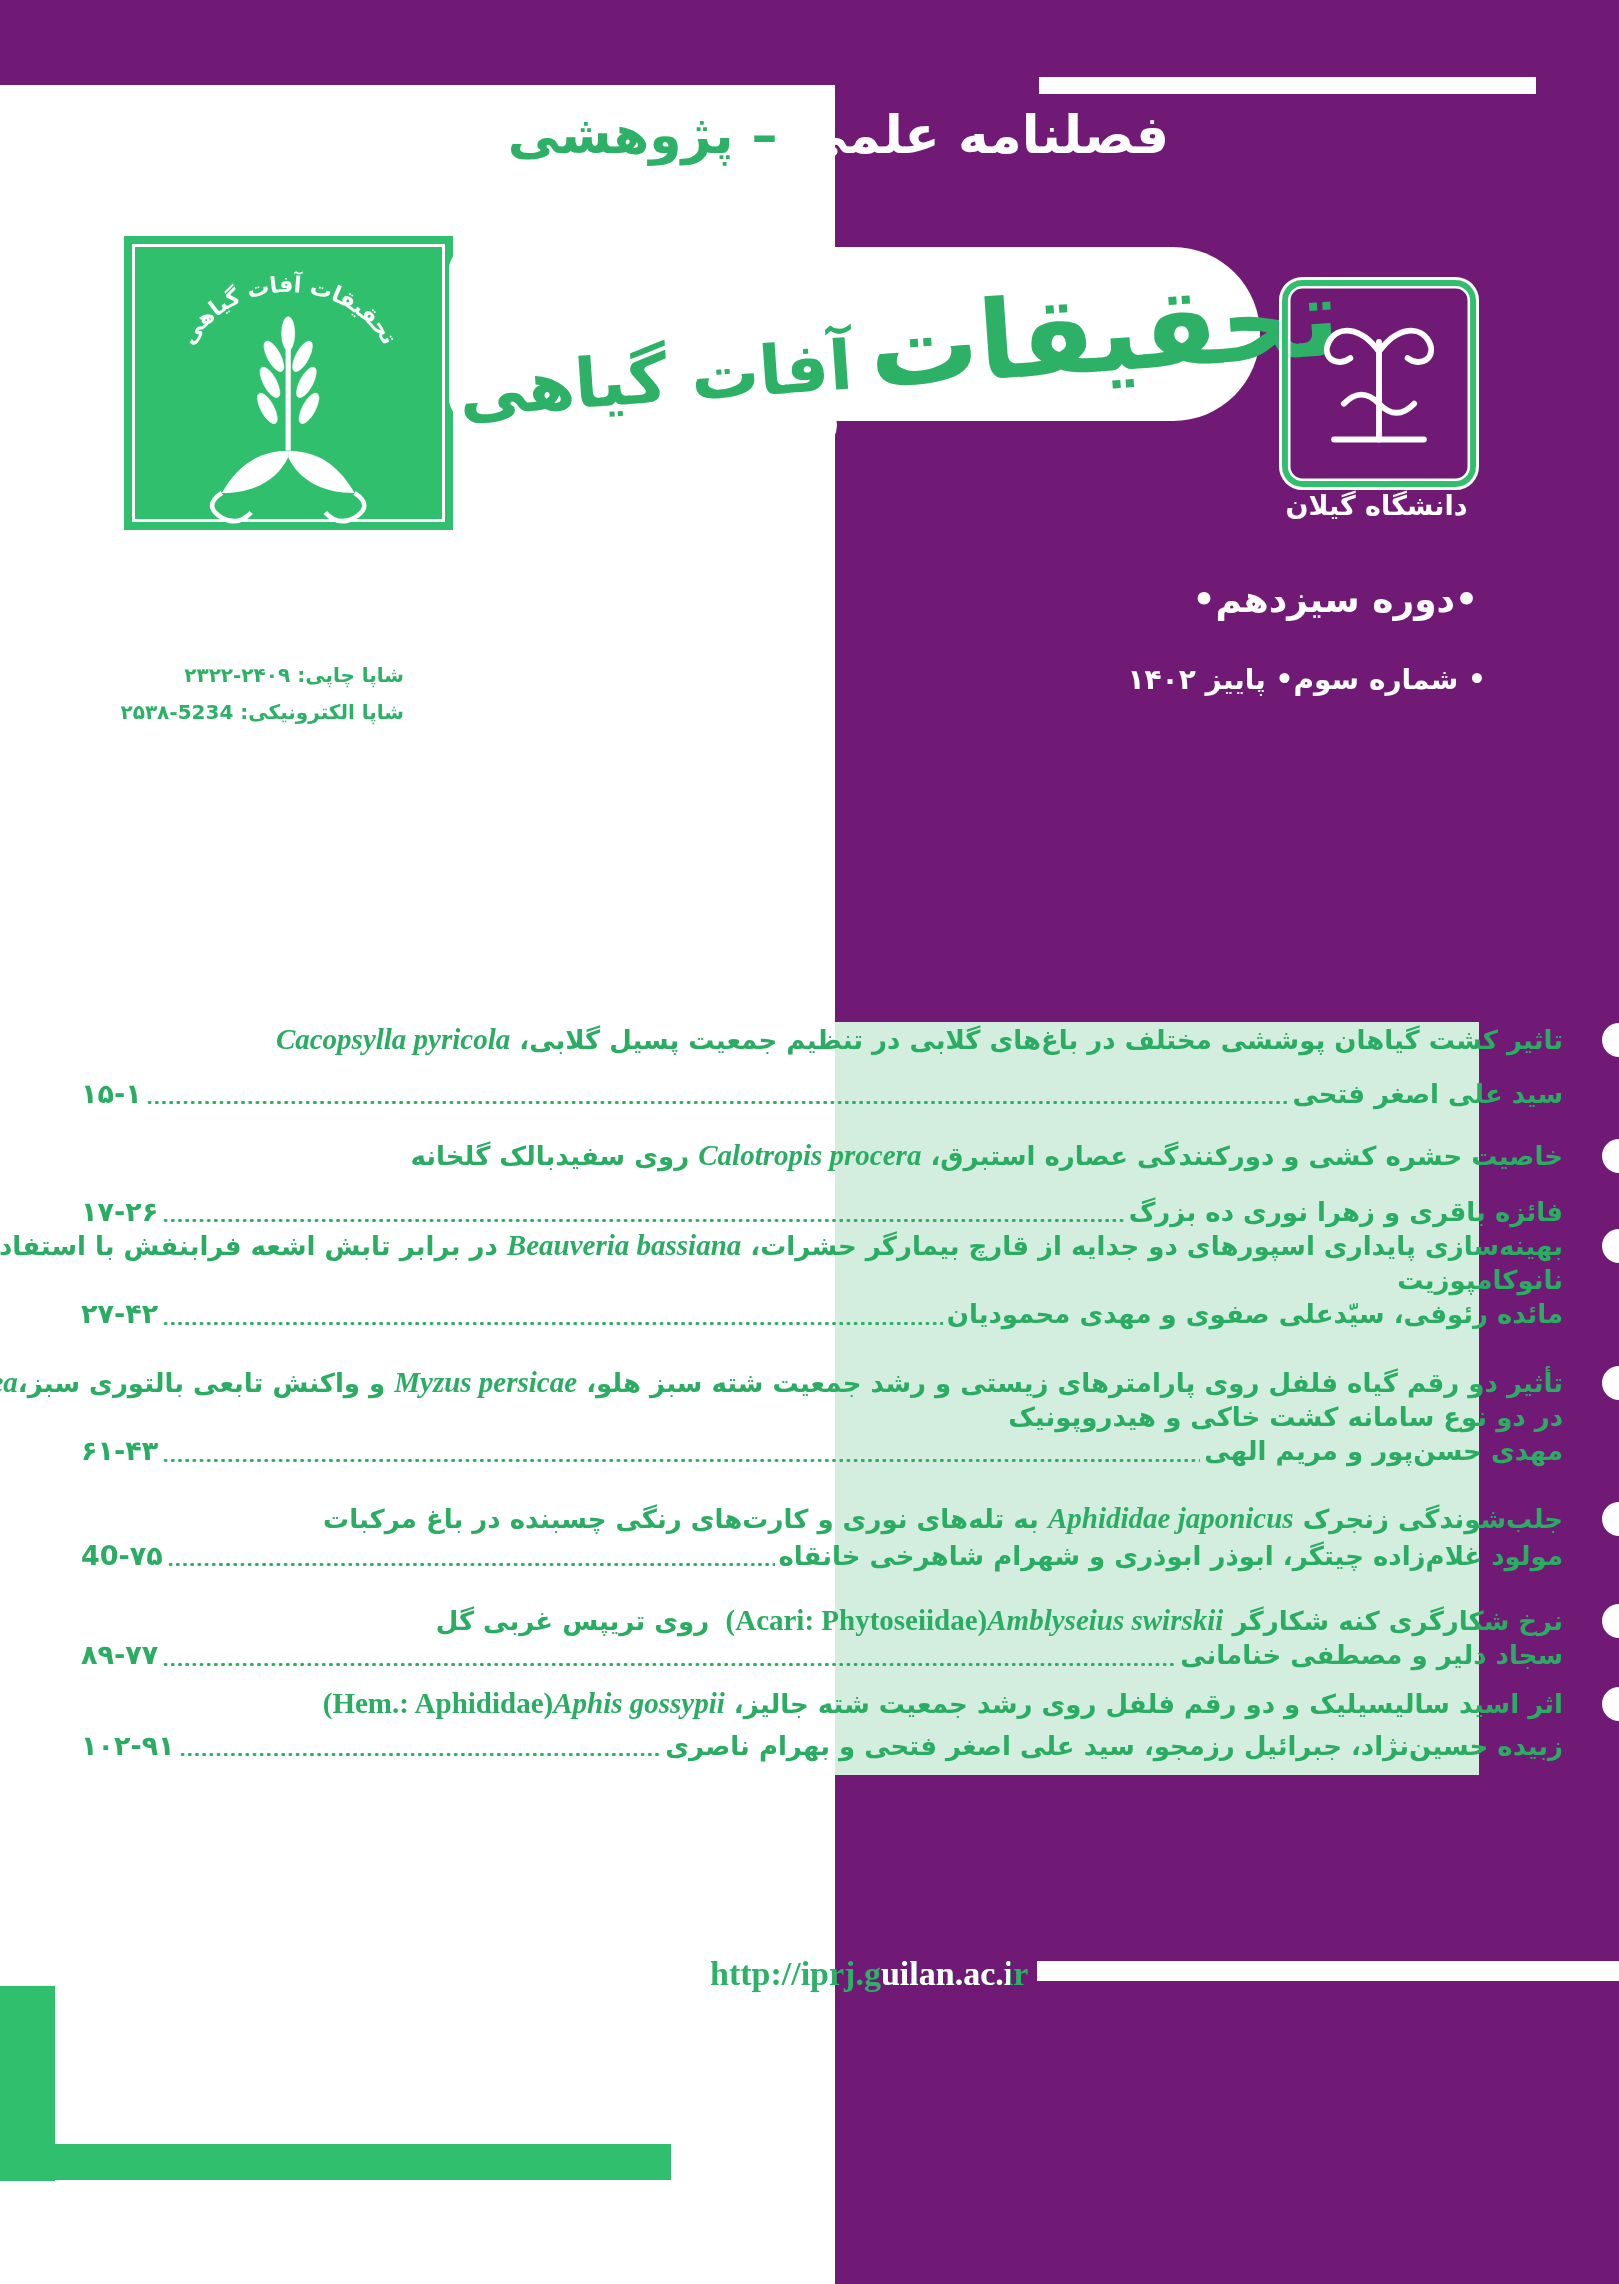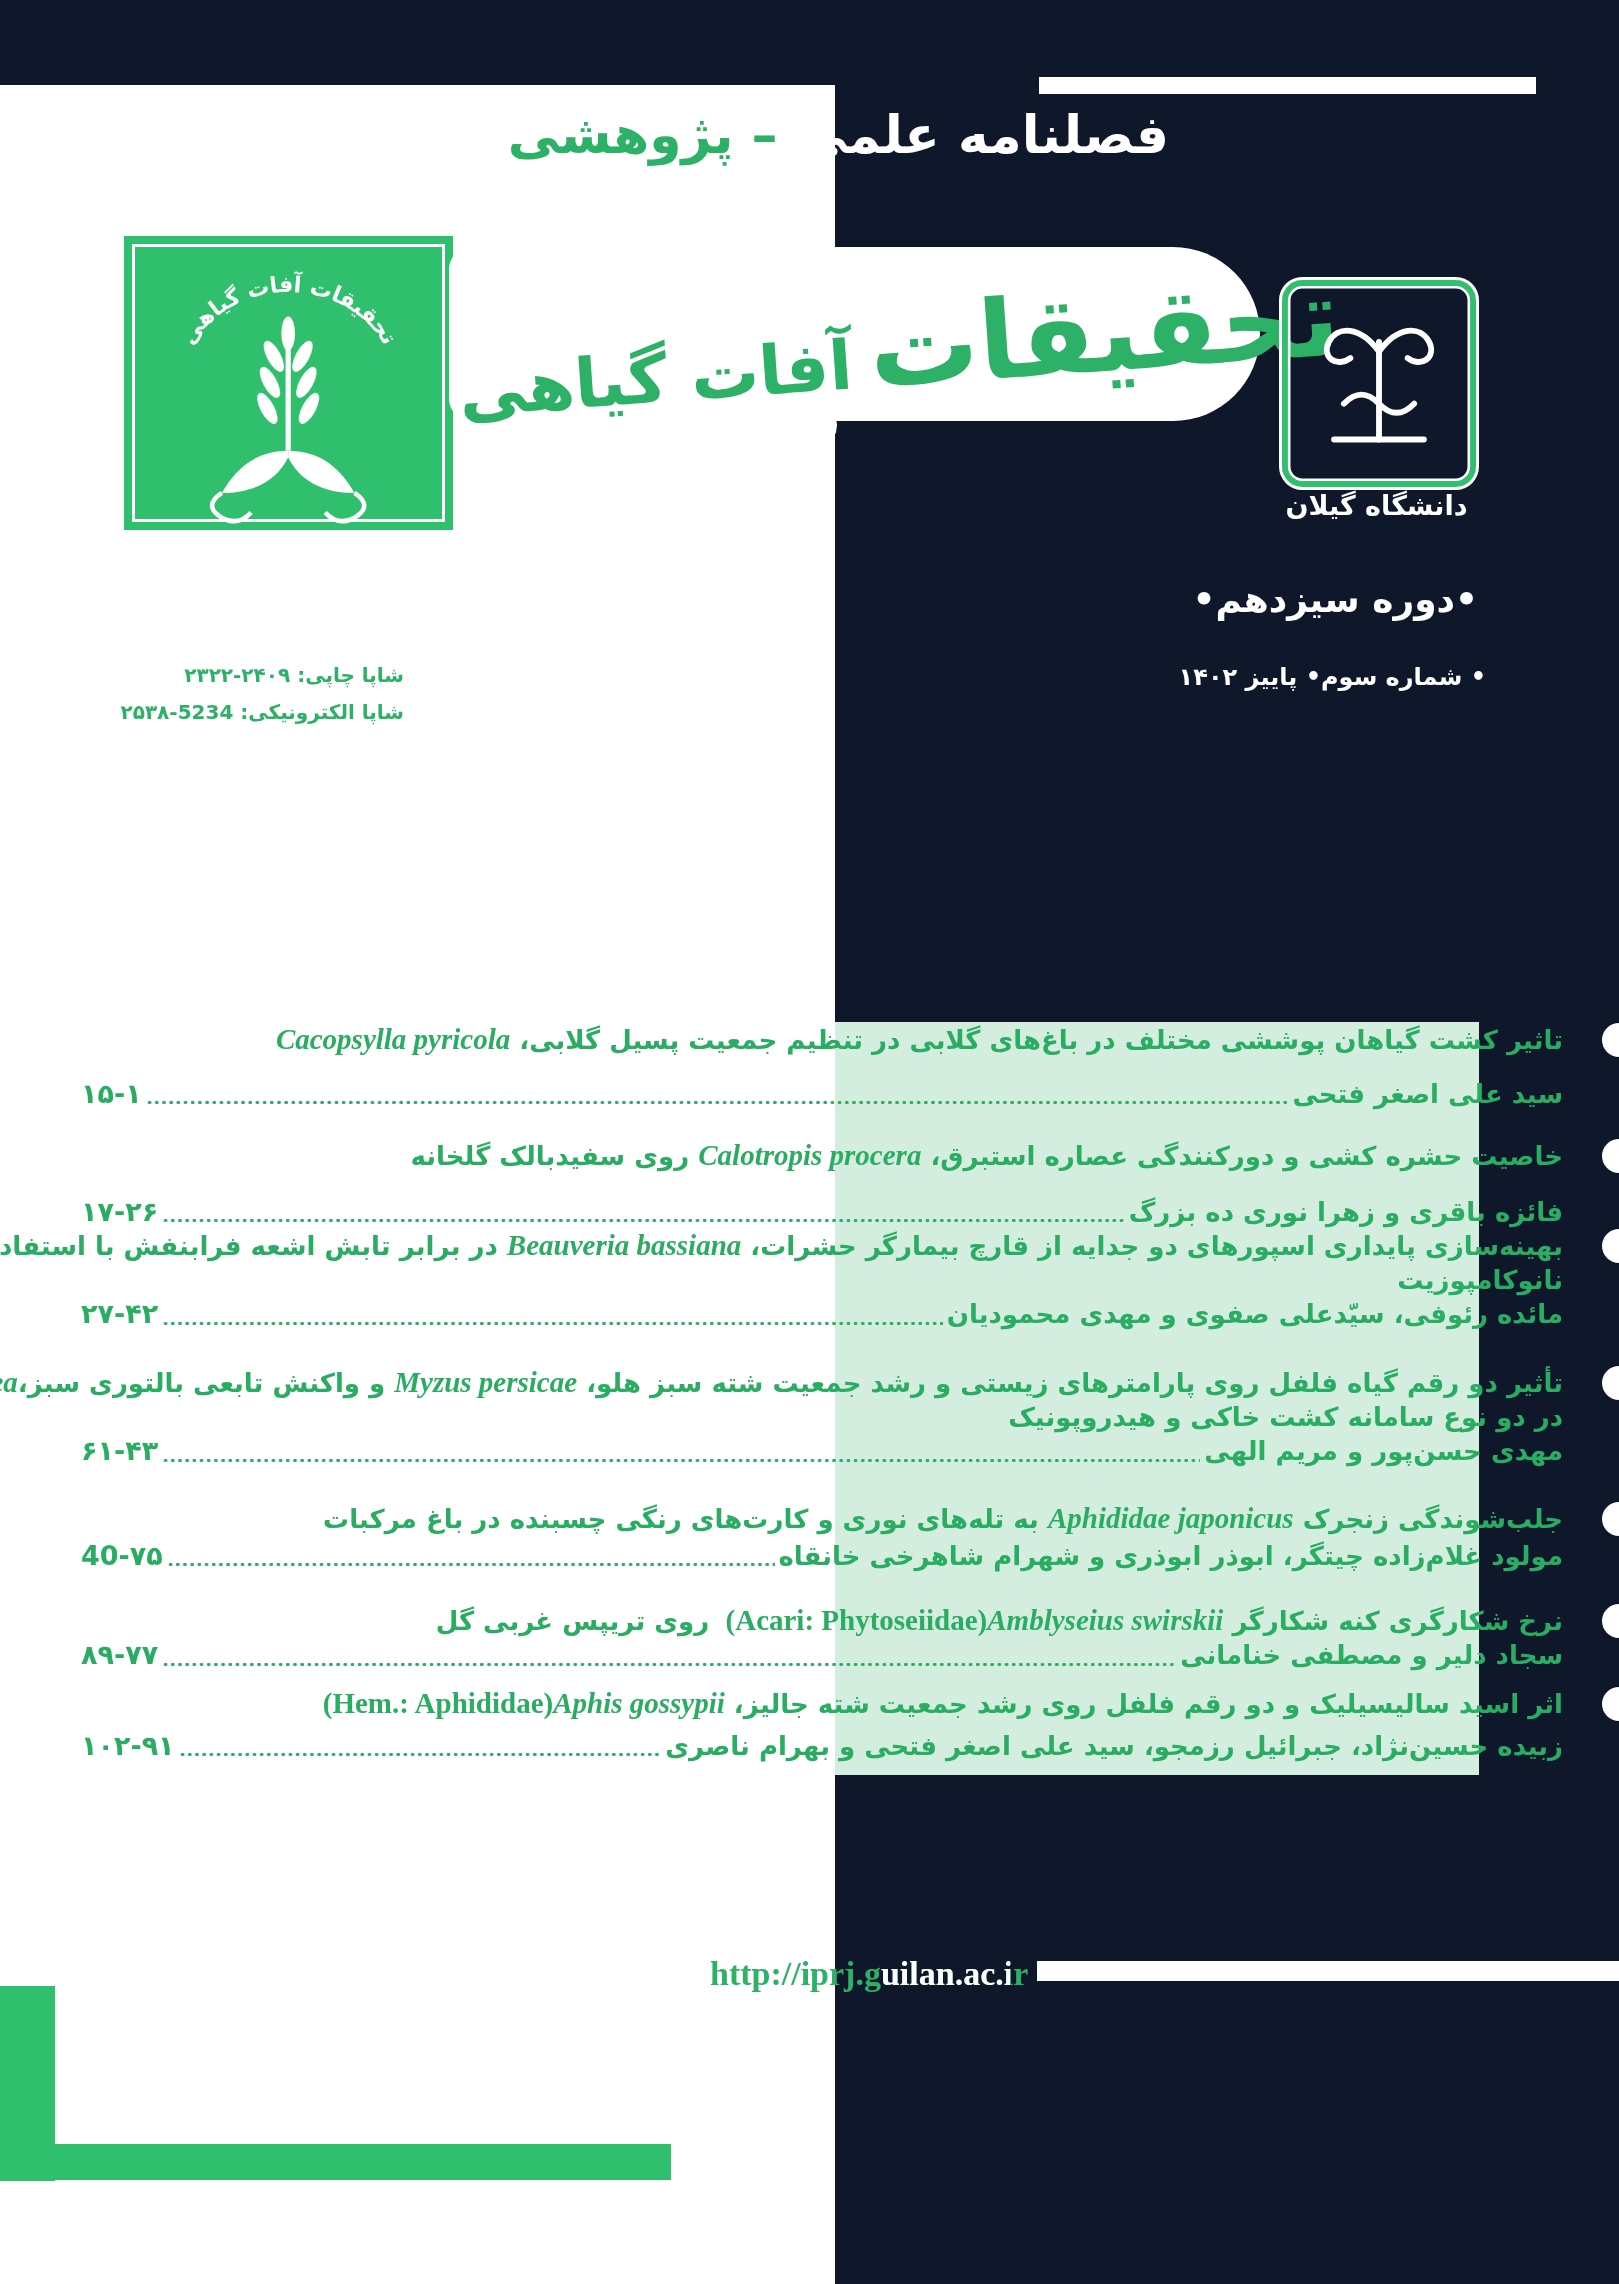--- a/index.html
+++ b/index.html
@@ -1,16 +1,16 @@
 <!DOCTYPE html>
 <html lang="fa" style="font-size:10.4px"><head>
 <meta charset="utf-8">
 <style>
   html,body{margin:0;padding:0;background:#777;}
-  .page{position:relative;width:1619px;height:2284px;background:#0f172a;overflow:hidden;
+  .page{position:relative;width:1619px;height:2284px;background:#701a75;overflow:hidden;
         font-family:"DejaVu Sans","Liberation Sans",sans-serif;}
   .abs{position:absolute;}
   
   .white-panel{left:0;top:85px;width:835px;height:2199px;background:#ffffff;}
   .light-band{left:835px;top:1022px;width:644px;height:753px;background:#d3eede;}
   .corner-col{left:0;top:1986px;width:55px;height:195px;background:#30c06d;}
   .corner-band{left:0;top:2144px;width:671px;height:36px;background:#30c06d;}
   .topbar{left:1039px;top:77px;width:497px;height:17px;background:#fff;}
   .bottombar{left:1037px;top:1961px;width:583px;height:19.5px;background:#fff;}
 
@@ -34,21 +34,21 @@
   .callig-text .small{font-size:68px;font-weight:bold;}
 
   
   .uni-box{left:1279px;top:277px;width:194px;height:207px;border:3.9px solid #fff;border-radius:23.4px;
            box-shadow:inset 0 0 0 5.9px #30c06d, inset 0 0 0 8.5px #ffffff;}
   .uni-name{left:1240px;top:490px;width:273px;text-align:center;color:#fff;
             font-size:27px;font-weight:bold;direction:rtl;}
 
   
   .vol1{right:141px;top:579px;direction:rtl;color:#fff;font-size:36px;font-weight:bold;white-space:nowrap;}
-  .vol2{right:133px;top:663px;direction:rtl;color:#fff;font-size:24px;font-weight:bold;white-space:nowrap;}
+  .vol2{right:133px;top:663px;direction:rtl;color:#fff;font-size:28px;font-weight:bold;white-space:nowrap;}
 
   
   .issn{left:65px;top:663px;width:339px;direction:rtl;color:#2db167;
         font-size:20px;font-weight:bold;}
   .issn .line{margin-bottom:13px;white-space:nowrap;text-align:right;}
   .num{direction:ltr;unicode-bidi:isolate;}
 
   
   .toc{left:81px;top:1013px;width:1482px;height:781px;}
   .entry{position:absolute;right:0;left:0;direction:rtl;color:#2aad62;}

